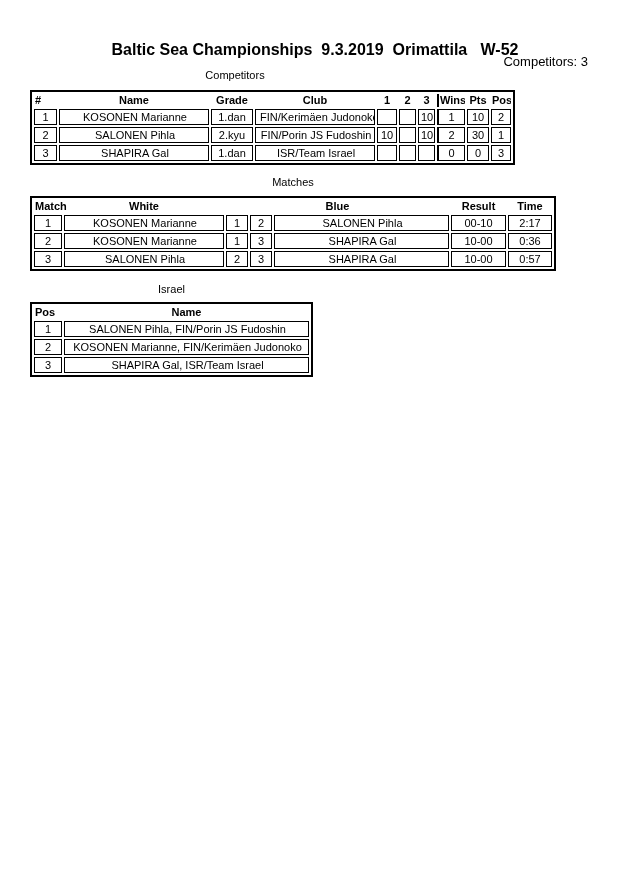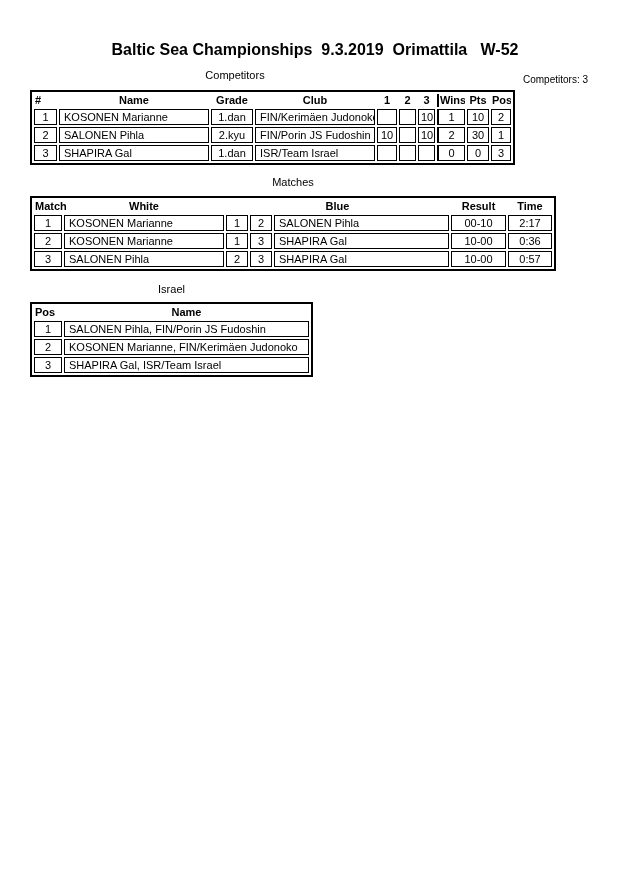--- a/index.html
+++ b/index.html
@@ -15,40 +15,40 @@
     text-align: center; font-size: 16px; font-weight: bold;
     white-space: pre; letter-spacing: 0px;
   }
   .section-label {
     position: absolute; font-size: 11px; font-weight: normal; text-align: center;
   }
   #competitors-label { left: 30px; top: 69px; width: 410px; }
   #matches-label    { left: 30px; top: 176px; width: 526px; }
   #results-label    { left: 30px; top: 283px; width: 283px; }
   .count-note {
-    position: absolute; left: 430px; top: 74px; width: 158px;
-    font-size: 10px; text-align: right;
+    position: absolute; left: 430px; top: 54px; width: 158px;
+    font-size: 13px; text-align: right;
   }
   table.rpt {
     position: absolute;
     border-collapse: separate; border-spacing: 2px;
     border: 2px solid #000; table-layout: fixed;
   }
   #competitors-table { left: 30px; top: 90px;  width: 485px; }
   #matches-table     { left: 30px; top: 196px; width: 526px; }
   #results-table     { left: 30px; top: 302px; width: 283px; }
   table.rpt th {
     font-size: 11px; font-weight: bold; height: 13px; line-height: 13px;
     padding: 0 1px; text-align: center; white-space: nowrap; overflow: hidden;
   }
   table.rpt td {
     font-size: 11px; border: 1px solid #000; height: 16px; line-height: 14px;
     padding: 0 2px; text-align: center; white-space: nowrap; overflow: hidden;
   }
-  table.rpt .al { text-align: left; padding-left: 4px; }
+  table.rpt .al { text-align: center; padding-left: 4px; }
   table.rpt th.hl { text-align: left; padding-left: 1px; overflow: visible; }
   table.rpt .grp { border-left: 2px solid #000; margin-top: 8px; }
 </style>
 </head>
 <body>
 
 <div class="doc-title">Baltic Sea Championships  9.3.2019  Orimattila   W-52</div>
 
 <div id="competitors-label" class="section-label">Competitors</div>
 <div class="count-note">Competitors: 3</div>

